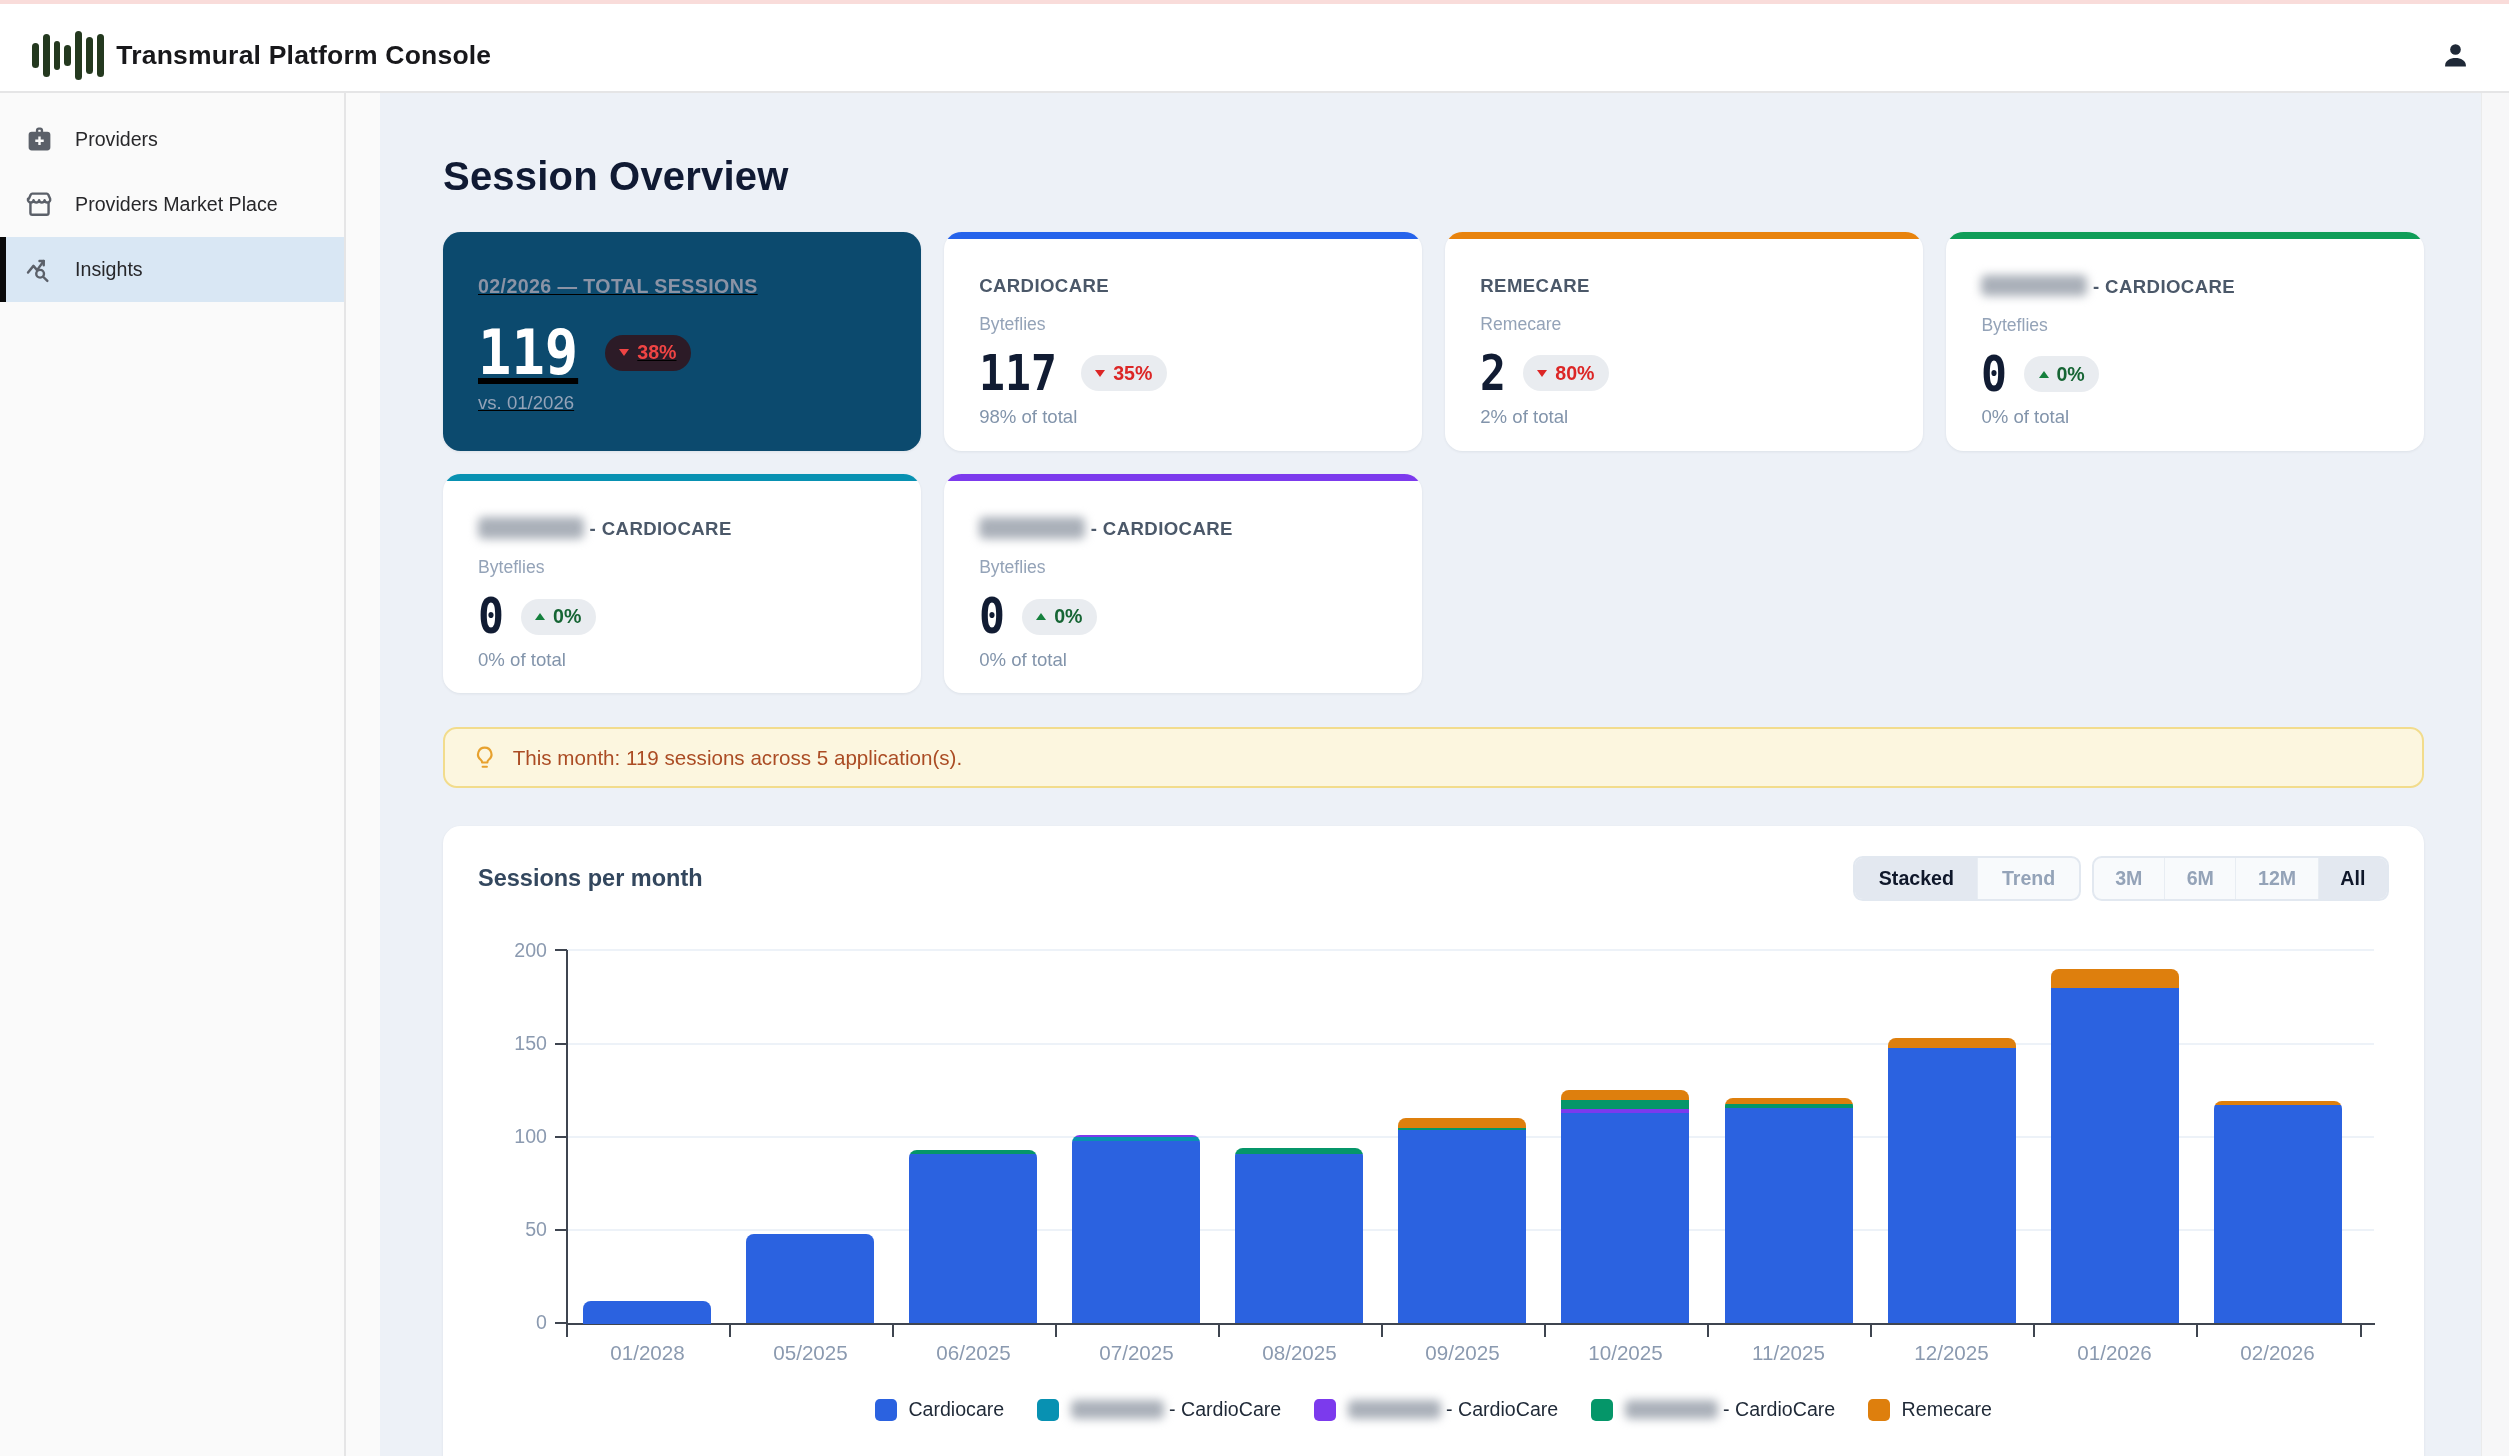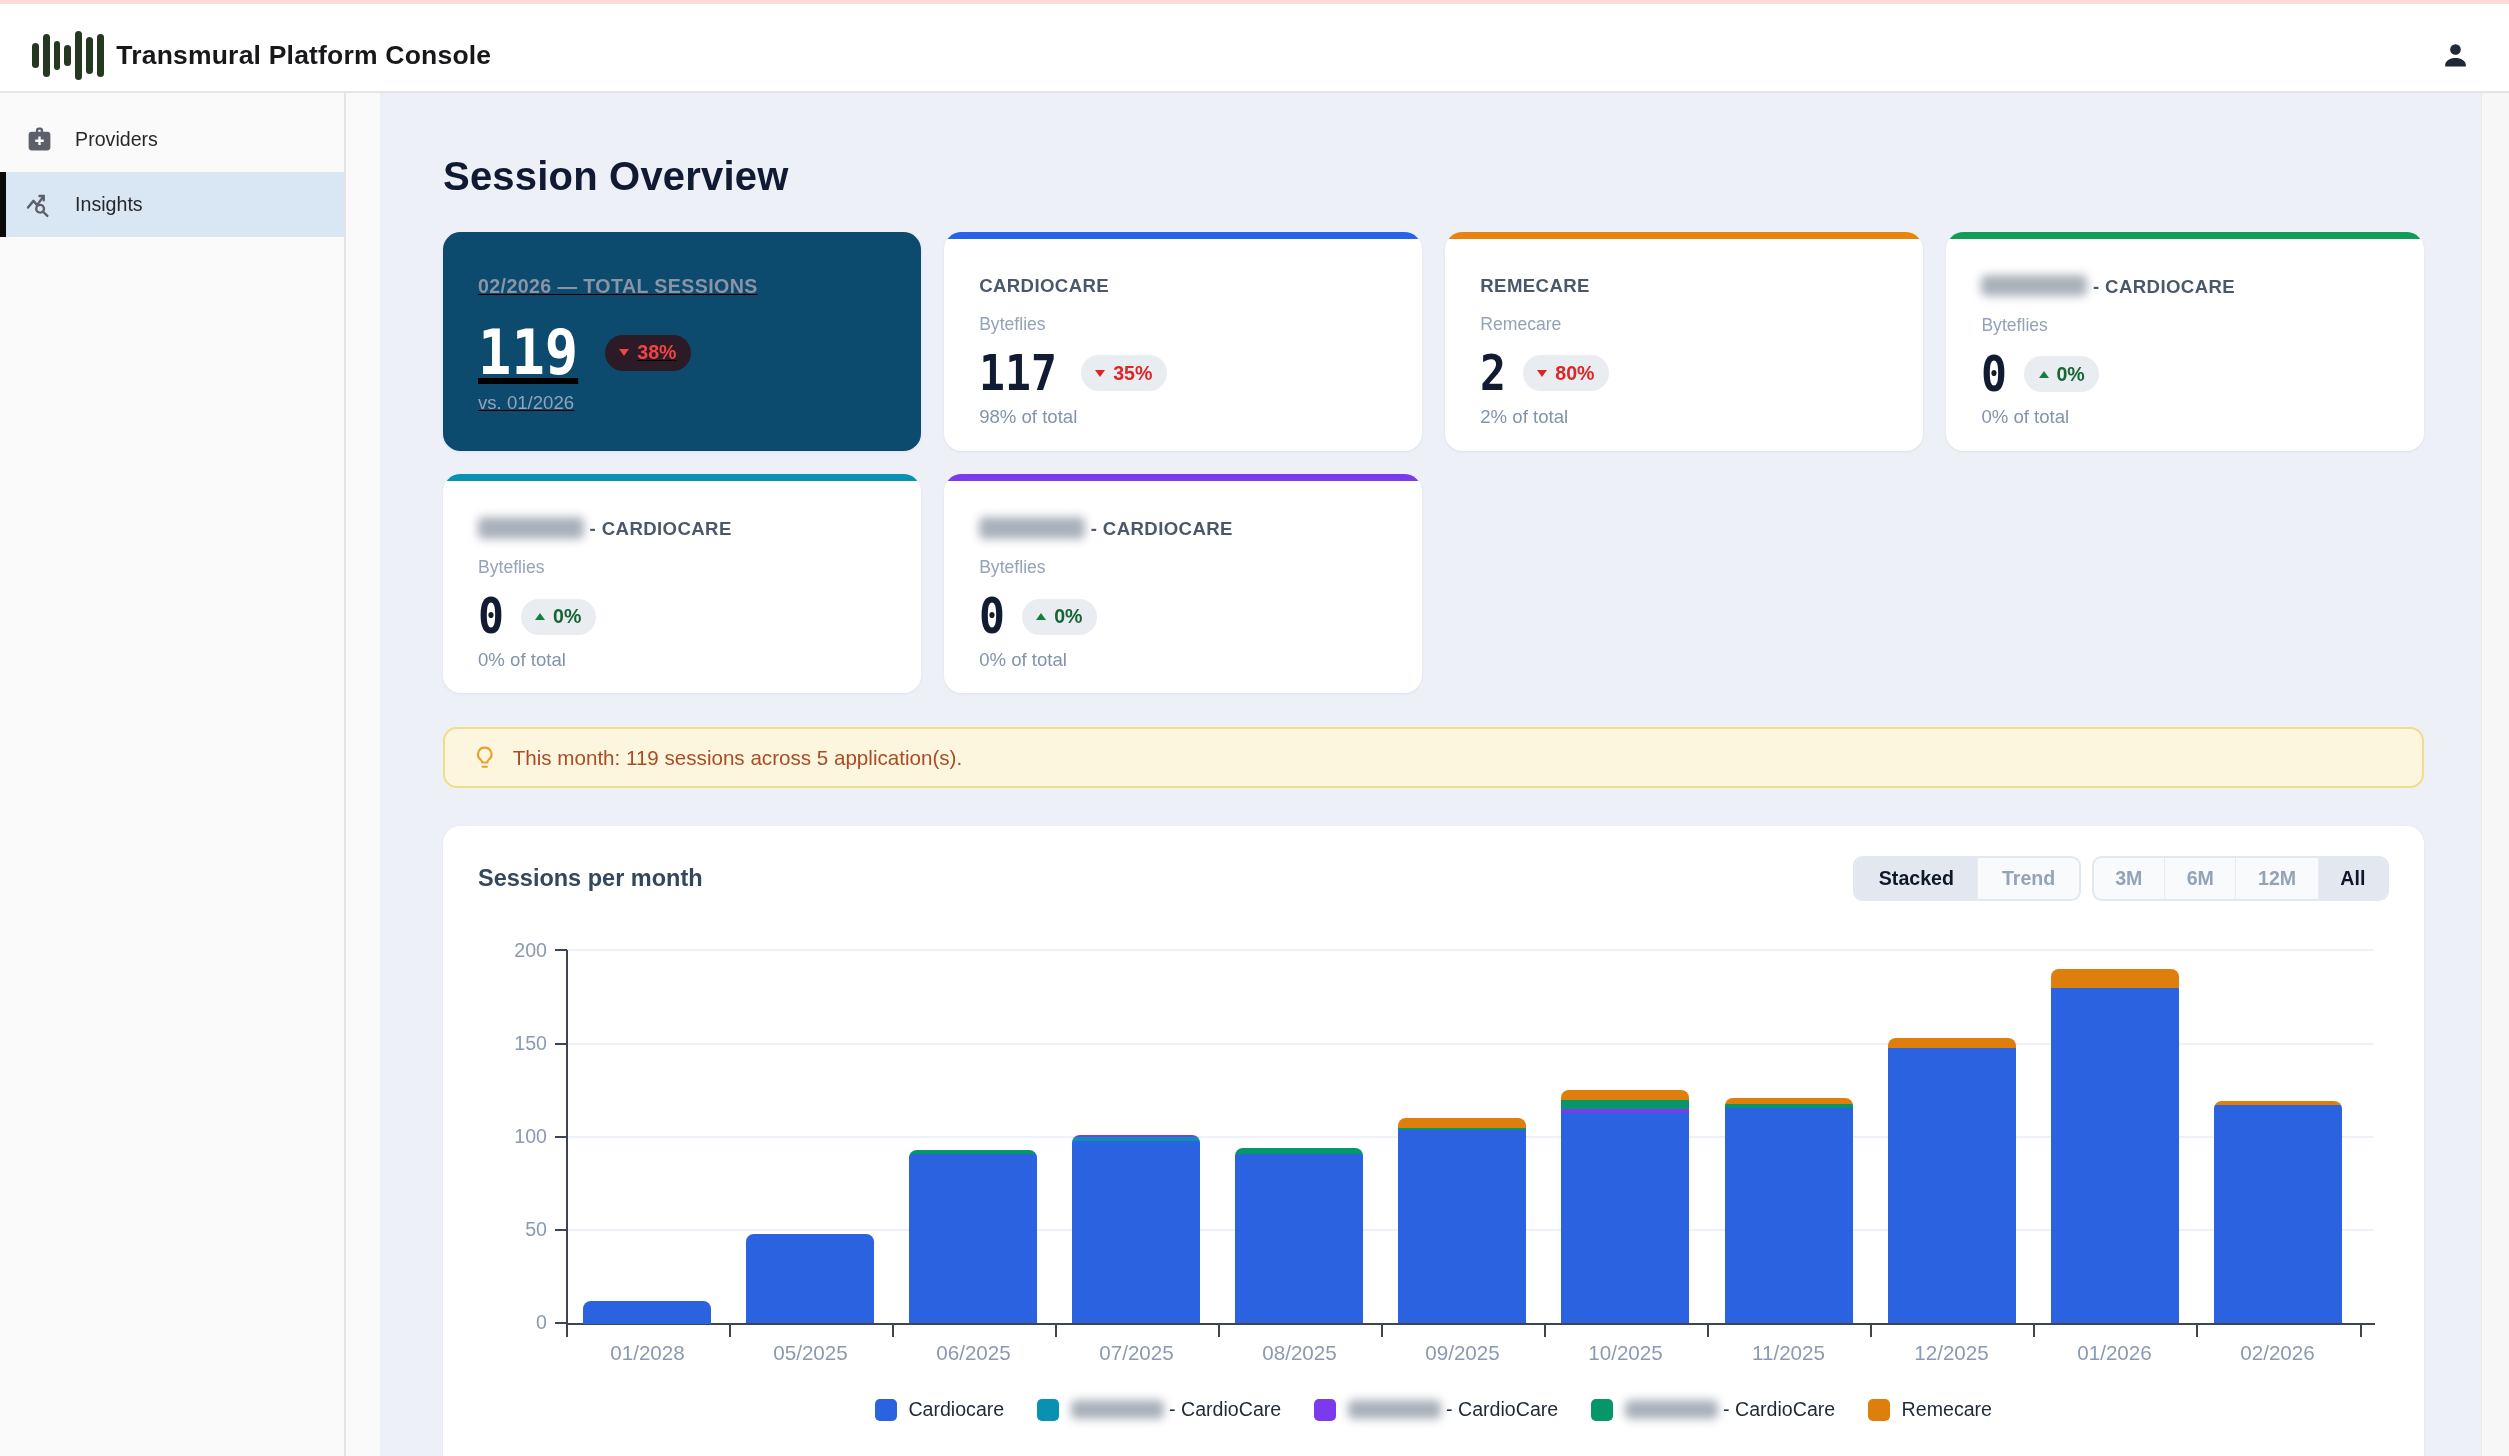--- a/index.html
+++ b/index.html
@@ -95,20 +95,27 @@
 </header>
 <div class="shell">
   <nav class="sidebar" id="sidebar">
       <div class="nav-item">
         <span class="nicon"><svg viewBox="0 0 24 24">
             <path fill="#5b6069" d="M9 5.5V4.4C9 3.1 10 2 11.3 2h1.4C14 2 15 3.1 15 4.4v1.1h3.4A2.6 2.6 0 0 1 21 8.1v10.3a2.6 2.6 0 0 1-2.6 2.6H5.6A2.6 2.6 0 0 1 3 18.4V8.1a2.6 2.6 0 0 1 2.6-2.6H9zm2-1.1v1.1h2V4.4c0-.2-.2-.4-.3-.4h-1.4c-.1 0-.3.2-.3.4z"></path>
             <path fill="#fafafa" d="M11 9.5h2V12h2.5v2H13v2.5h-2V14H8.5v-2H11z"></path>
           </svg></span>
         <span class="nlabel">Providers</span>
       </div>
+      <div class="nav-item">
+        <span class="nicon"><svg viewBox="0 0 24 24" fill="none" stroke="#5b6069" stroke-width="2" stroke-linecap="round" stroke-linejoin="round">
+            <path d="M4.5 10.8V19a1.5 1.5 0 0 0 1.5 1.5h12A1.5 1.5 0 0 0 19.5 19v-8.2"></path>
+            <path d="M3.2 7.2 4.8 3.8A1.3 1.3 0 0 1 6 3h12a1.3 1.3 0 0 1 1.2.8l1.6 3.4c.4 1.6-.7 3.2-2.3 3.2-1.1 0-2.1-.8-2.3-1.9-.3 1.1-1.2 1.9-2.3 1.9-1.1 0-2-.8-2.2-1.9-.3 1.1-1.2 1.9-2.3 1.9s-2-.8-2.3-1.9c-.2 1.1-1.2 1.9-2.3 1.9-1.6 0-2.8-1.6-2.3-3.2z"></path>
+          </svg></span>
+        <span class="nlabel">Providers Market Place</span>
+      </div>
       <div class="nav-item active">
         <span class="nicon"><svg viewBox="0 0 24 24" fill="none" stroke="#5b6069" stroke-width="2" stroke-linecap="round" stroke-linejoin="round">
             <path d="M2.5 14.5 7 9l3 3.5L15.5 5"></path>
             <path d="M15.5 8.5V5h-3.5"></path>
             <circle cx="12.5" cy="15.5" r="3.2"></circle>
             <path d="M15 18l3.5 3.5"></path>
           </svg></span>
         <span class="nlabel">Insights</span>
       </div>
     </nav>

